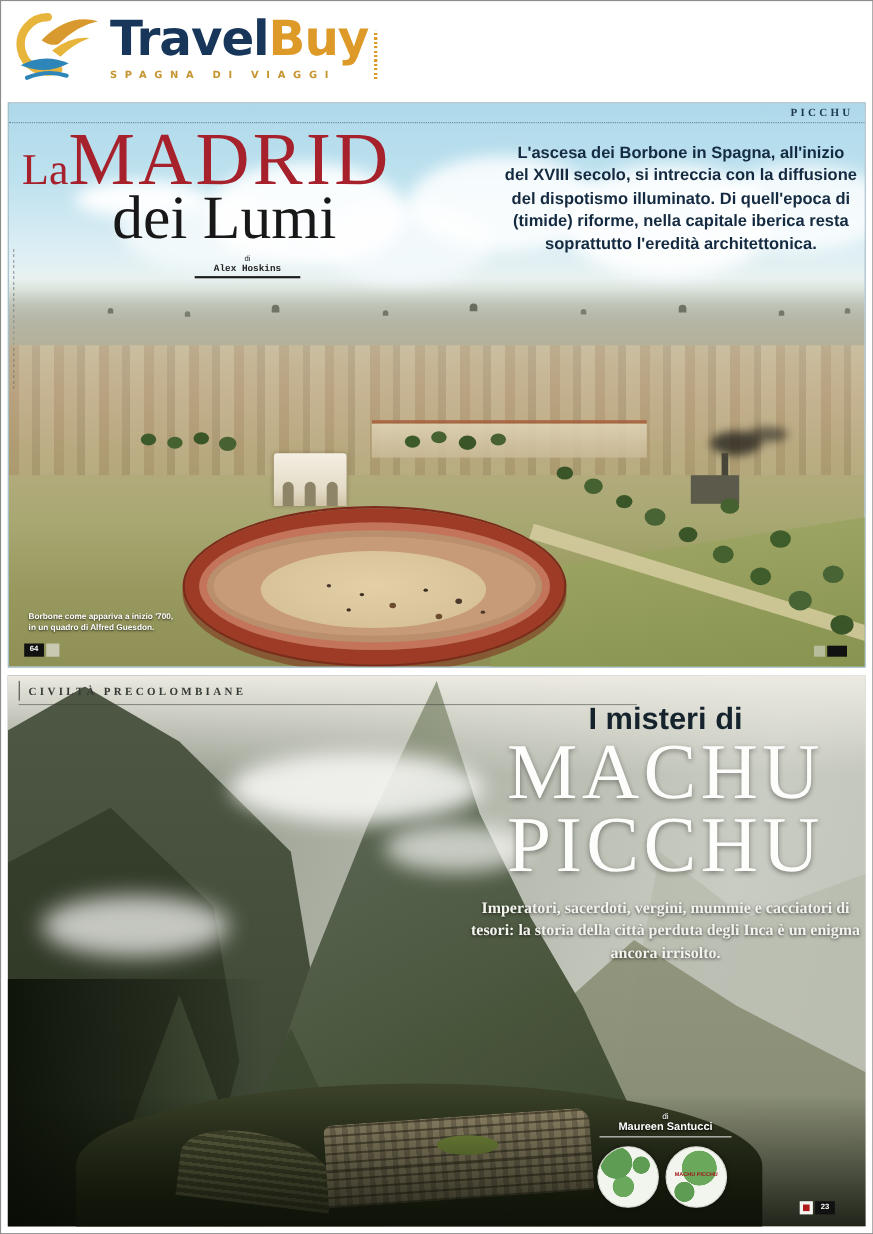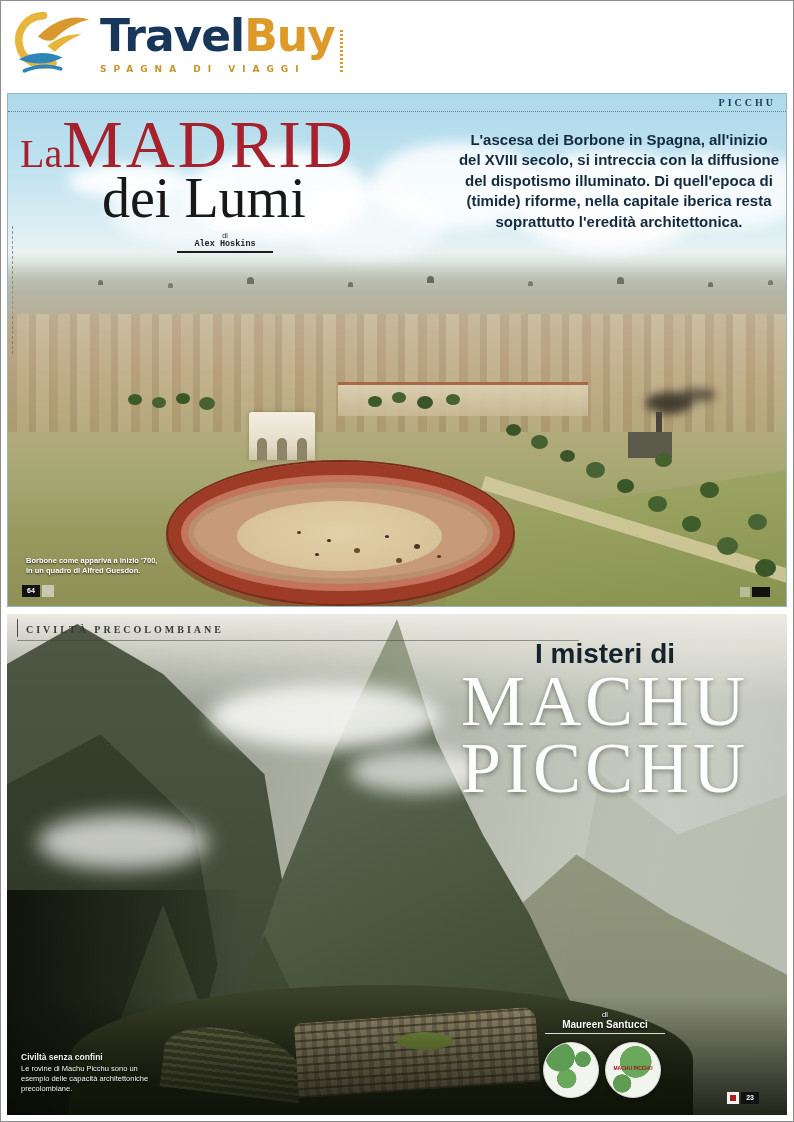--- a/index.html
+++ b/index.html
@@ -289,38 +289,35 @@
 
     <div class="mp-kicker-wrap">
       <span class="mp-kicker">CIVILTÀ PRECOLOMBIANE</span>
     </div>
     <div class="mp-kicker-rule"></div>
 
     <div class="mp-titleblock">
       <div class="mp-pre">I misteri di</div>
       <div class="mp-big">MACHU</div>
       <div class="mp-big">PICCHU</div>
+      <div class="mp-sub">Imperatori, sacerdoti, vergini, mummie e cacciatori di tesori: la storia della città perduta degli Inca è un enigma ancora irrisolto.</div>
     </div>
 
     <div class="mp-byline">
       <span class="di">di</span>
       <span class="nm">Maureen Santucci</span>
       <div class="rule"></div>
     </div>
     <div class="mp-globes">
       <div class="globe globe-west"></div>
       <div class="globe globe-east">
         <span class="globe-label">MACHU PICCHU</span>
       </div>
     </div>
 
-    <div class="mp-caption">
-      <div class="cap-t">Civiltà senza confini</div>
-      <div class="cap-b">Le rovine di Machu Picchu sono un esempio delle capacità architettoniche precolombiane.</div>
-    </div>
 
     <div class="mp-badges">
       <span class="mp-badge-logo">
           <span></span>
         </span>
       <span class="mp-pagenum">23</span>
     </div>
   </div>
 
   <div class="frame"></div>

